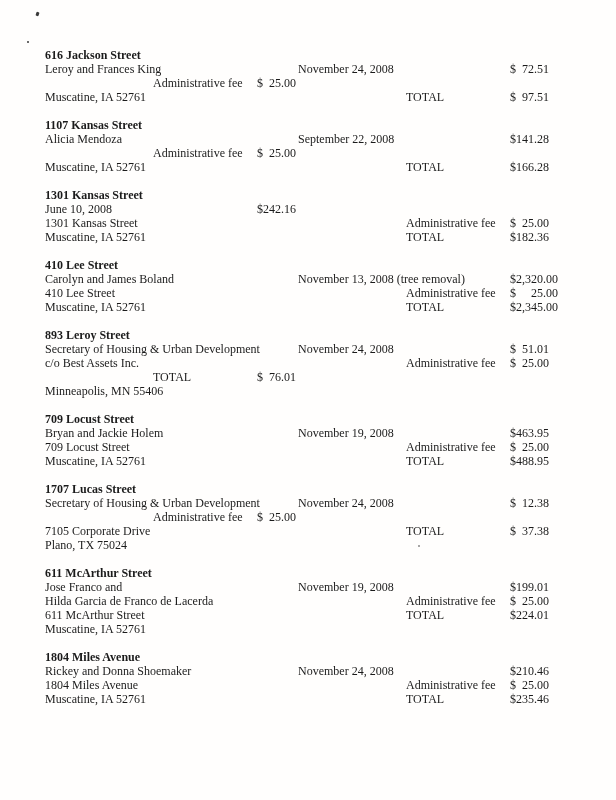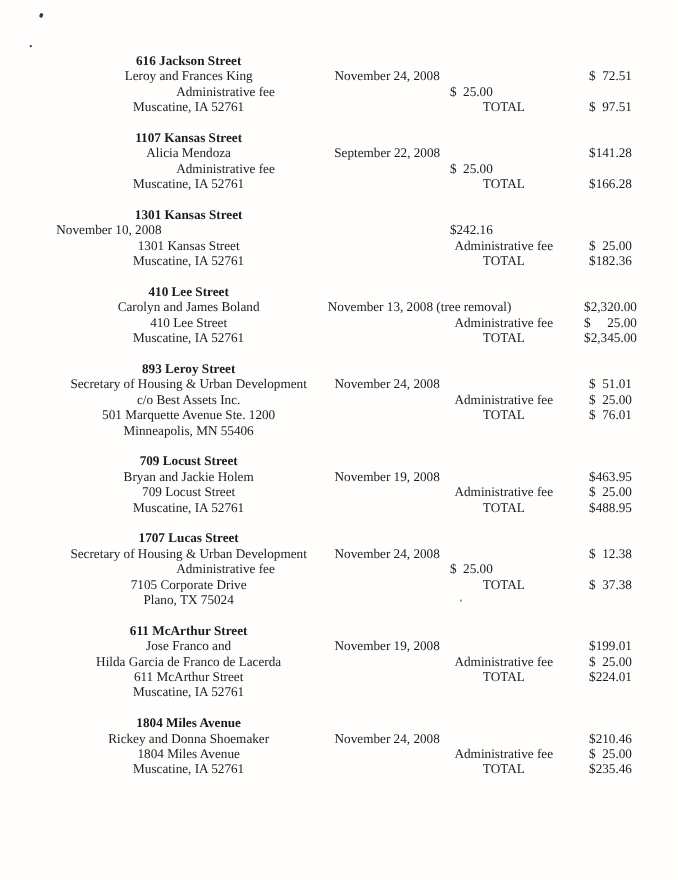--- a/index.html
+++ b/index.html
@@ -14,21 +14,20 @@
     background: #fffefd;
     overflow: hidden;
     font-family: "Liberation Serif", serif;
     color: #1b1b1b;
   }
   .content {
     position: absolute;
     left: 45px;
     top: 48px;
     right: 16px;
-    text-align: center;
   }
   .entry {
     margin: 0 0 14px 0;
   }
   .row {
     display: flex;
     font-size: 12px;
     line-height: 14px;
     white-space: pre;
   }
@@ -63,35 +62,35 @@
         <div class="row"><span class="col-left">Muscatine, IA 52761</span><span class="col-date"></span><span class="col-label bold">TOTAL</span><span class="col-amount bold">$  97.51</span></div>
       </section>
       <section class="entry">
         <div class="row"><span class="col-left street">1107 Kansas Street</span></div>
         <div class="row"><span class="col-left">Alicia Mendoza</span><span class="col-date">September 22, 2008</span><span class="col-label"></span><span class="col-amount">$141.28</span></div>
         <div class="row"><span class="col-date"></span><span class="col-label">Administrative fee</span><span class="col-amount">$  25.00</span></div>
         <div class="row"><span class="col-left">Muscatine, IA 52761</span><span class="col-date"></span><span class="col-label bold">TOTAL</span><span class="col-amount bold">$166.28</span></div>
       </section>
       <section class="entry">
         <div class="row"><span class="col-left street">1301 Kansas Street</span></div>
-        <div class="row"><span class="col-date">November 10, 2008</span><span class="col-label"></span><span class="col-amount">$242.16</span></div>
+        <div class="row"><span class="col-date">June 10, 2008</span><span class="col-label"></span><span class="col-amount">$242.16</span></div>
         <div class="row"><span class="col-left">1301 Kansas Street</span><span class="col-date"></span><span class="col-label">Administrative fee</span><span class="col-amount">$  25.00</span></div>
         <div class="row"><span class="col-left">Muscatine, IA 52761</span><span class="col-date"></span><span class="col-label bold">TOTAL</span><span class="col-amount bold">$182.36</span></div>
       </section>
       <section class="entry">
         <div class="row"><span class="col-left street">410 Lee Street</span></div>
         <div class="row"><span class="col-left">Carolyn and James Boland</span><span class="col-date">November 13, 2008 (tree removal)</span><span class="col-label"></span><span class="col-amount">$2,320.00</span></div>
         <div class="row"><span class="col-left">410 Lee Street</span><span class="col-date"></span><span class="col-label">Administrative fee</span><span class="col-amount">$     25.00</span></div>
         <div class="row"><span class="col-left">Muscatine, IA 52761</span><span class="col-date"></span><span class="col-label bold">TOTAL</span><span class="col-amount bold">$2,345.00</span></div>
       </section>
       <section class="entry">
         <div class="row"><span class="col-left street">893 Leroy Street</span></div>
         <div class="row"><span class="col-left">Secretary of Housing &amp; Urban Development</span><span class="col-date">November 24, 2008</span><span class="col-label"></span><span class="col-amount">$  51.01</span></div>
         <div class="row"><span class="col-left">c/o Best Assets Inc.</span><span class="col-date"></span><span class="col-label">Administrative fee</span><span class="col-amount">$  25.00</span></div>
-        <div class="row"><span class="col-left">501 Marquette Avenue Ste. 1200</span><span class="col-date"></span><span class="col-label bold">TOTAL</span><span class="col-amount bold">$  76.01</span></div>
+        <div class="row"><span class="col-date"></span><span class="col-label bold">TOTAL</span><span class="col-amount bold">$  76.01</span></div>
         <div class="row"><span class="col-left">Minneapolis, MN 55406</span><span class="col-date"></span><span class="col-label"></span><span class="col-amount"></span></div>
       </section>
       <section class="entry">
         <div class="row"><span class="col-left street">709 Locust Street</span></div>
         <div class="row"><span class="col-left">Bryan and Jackie Holem</span><span class="col-date">November 19, 2008</span><span class="col-label"></span><span class="col-amount">$463.95</span></div>
         <div class="row"><span class="col-left">709 Locust Street</span><span class="col-date"></span><span class="col-label">Administrative fee</span><span class="col-amount">$  25.00</span></div>
         <div class="row"><span class="col-left">Muscatine, IA 52761</span><span class="col-date"></span><span class="col-label bold">TOTAL</span><span class="col-amount bold">$488.95</span></div>
       </section>
       <section class="entry">
         <div class="row"><span class="col-left street">1707 Lucas Street</span></div>

